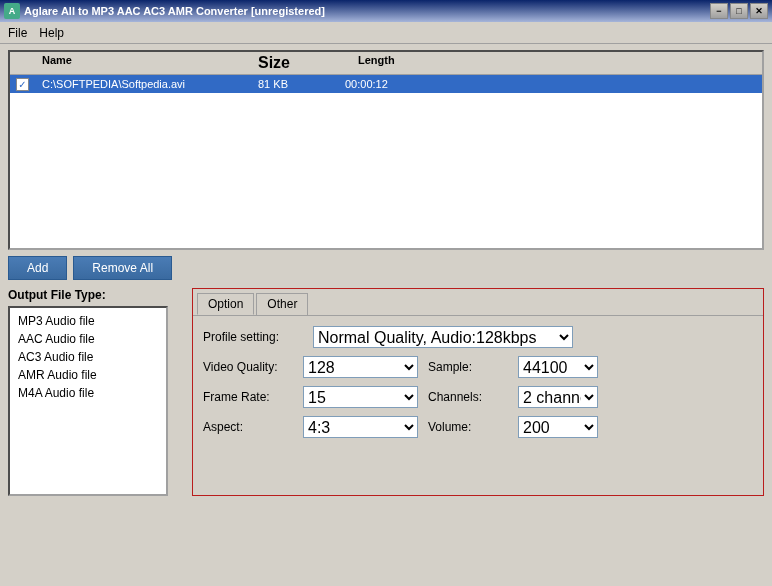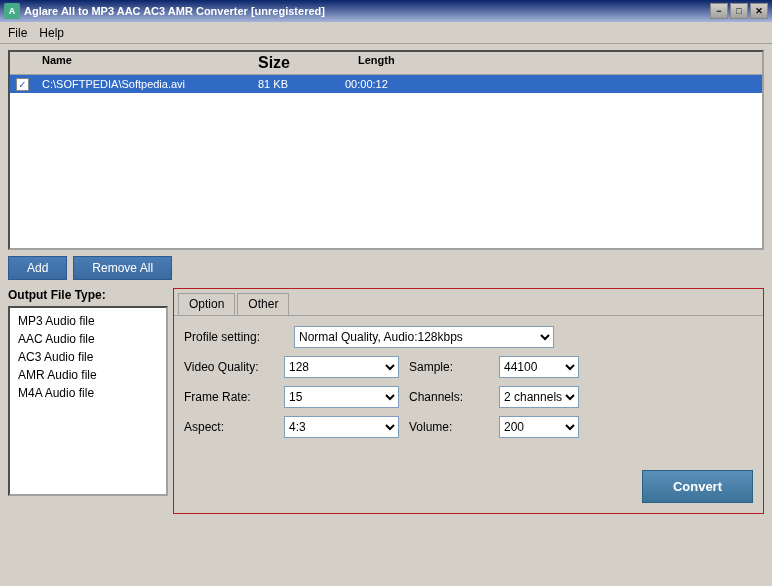--- a/index.html
+++ b/index.html
@@ -118,21 +118,21 @@
       color: white;
       border: 1px solid #2a5a90;
       padding: 4px 18px;
       font-size: 12px;
       cursor: pointer;
       font-family: Tahoma, Arial, sans-serif;
     }
     
     .bottom-area {
       display: flex;
-      gap: 5px;
+      gap: 24px;
     }
     
     .output-file-type {
       width: 160px;
     }
     .output-label {
       font-size: 12px;
       font-weight: bold;
       margin-bottom: 4px;
       color: #000;
@@ -203,21 +203,21 @@
       align-items: center;
       margin-bottom: 8px;
     }
     .profile-label {
       font-size: 12px;
       color: #000;
       width: 110px;
     }
     select {
       height: 22px;
-      font-size: 12px;
+      font-size: 16px;
       border: 1px solid #7f9db9;
       background: white;
       font-family: Tahoma, Arial, sans-serif;
     }
     .select-wide { width: 260px; }
     .select-medium { width: 115px; }
     .select-small { width: 80px; }
     
     .convert-area {
       display: flex;
@@ -353,19 +353,16 @@
           <span class="form-label-right">Volume:</span>
           <select class="select-small">
             <option>200</option>
             <option>100</option>
             <option>150</option>
             <option>250</option>
           </select>
         </div>
       </div>
 
-      <div class="convert-area">
-        <button class="convert-btn">Convert</button>
-      </div>
     </div>
 
   </div>
 </div>
 
 </body></html>

